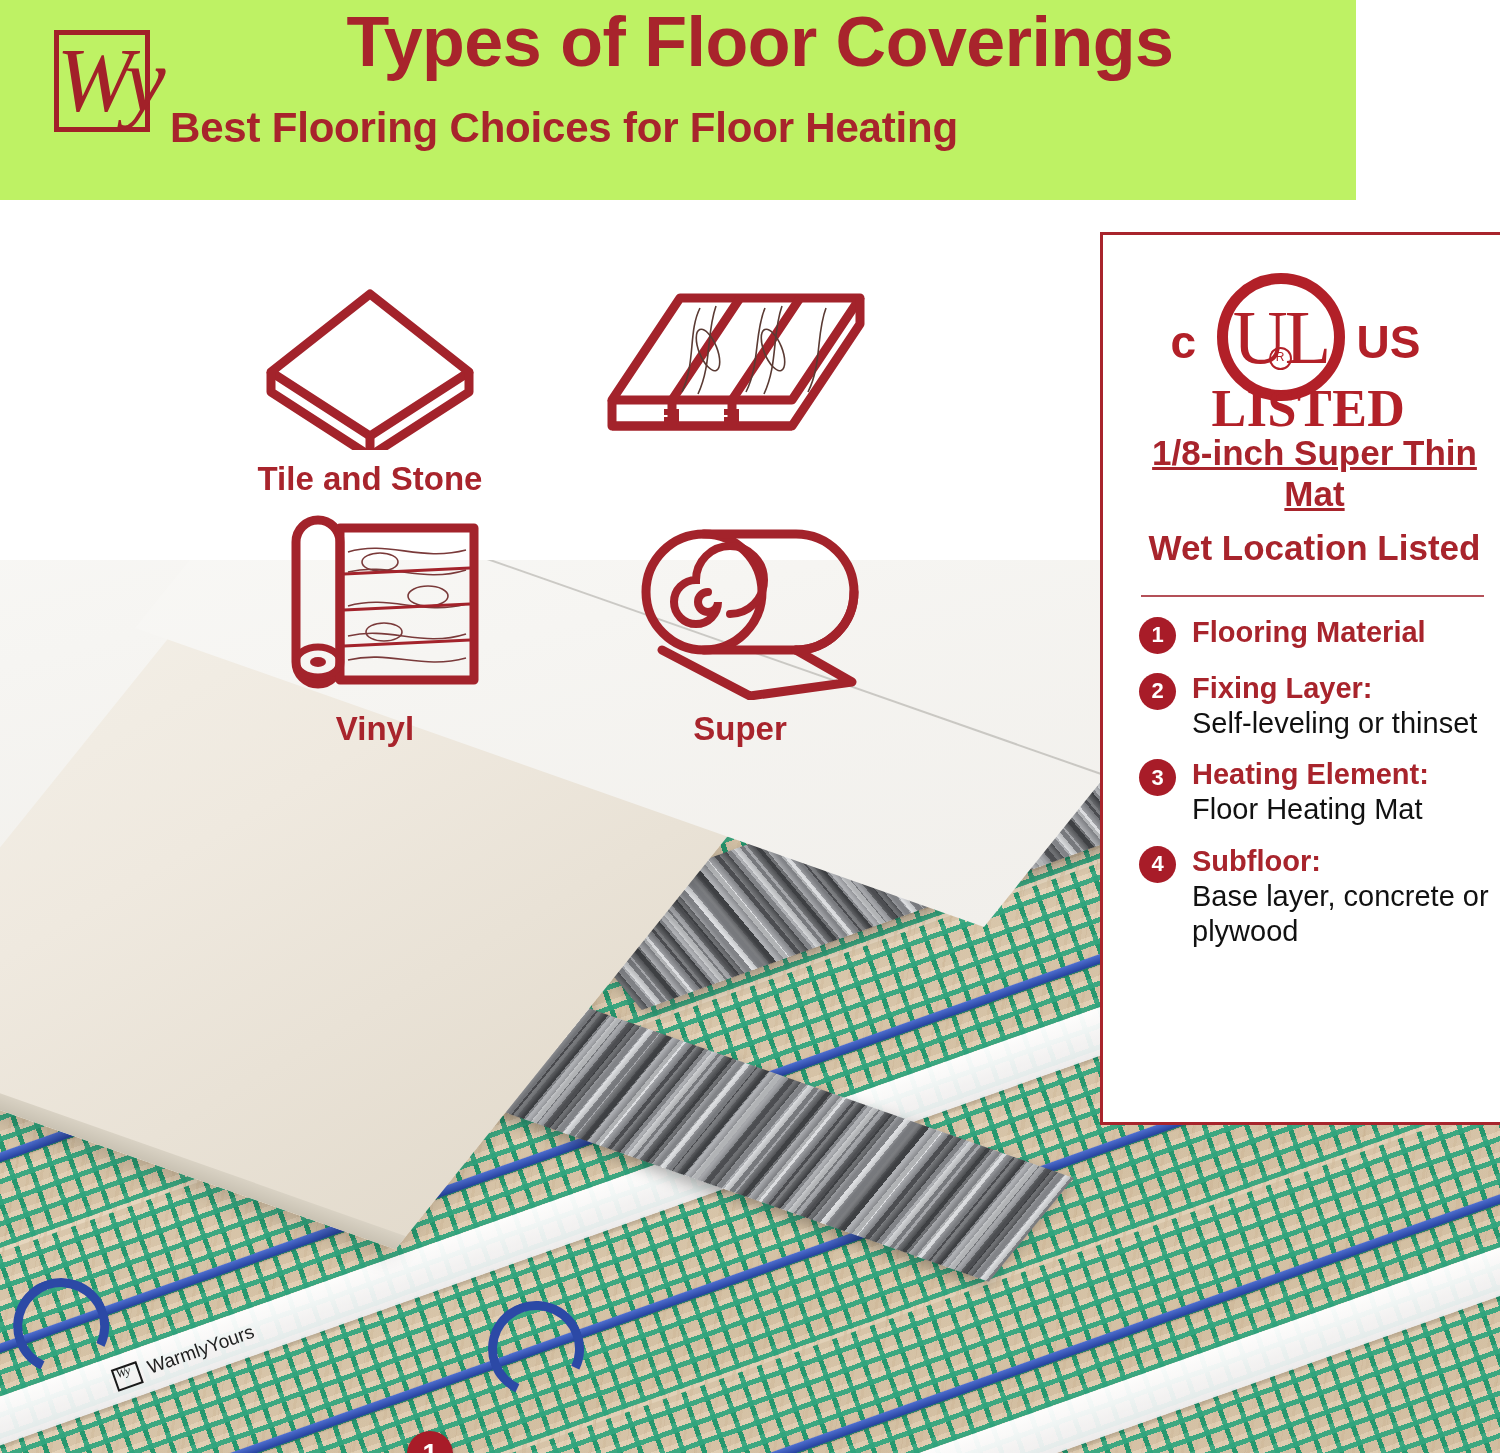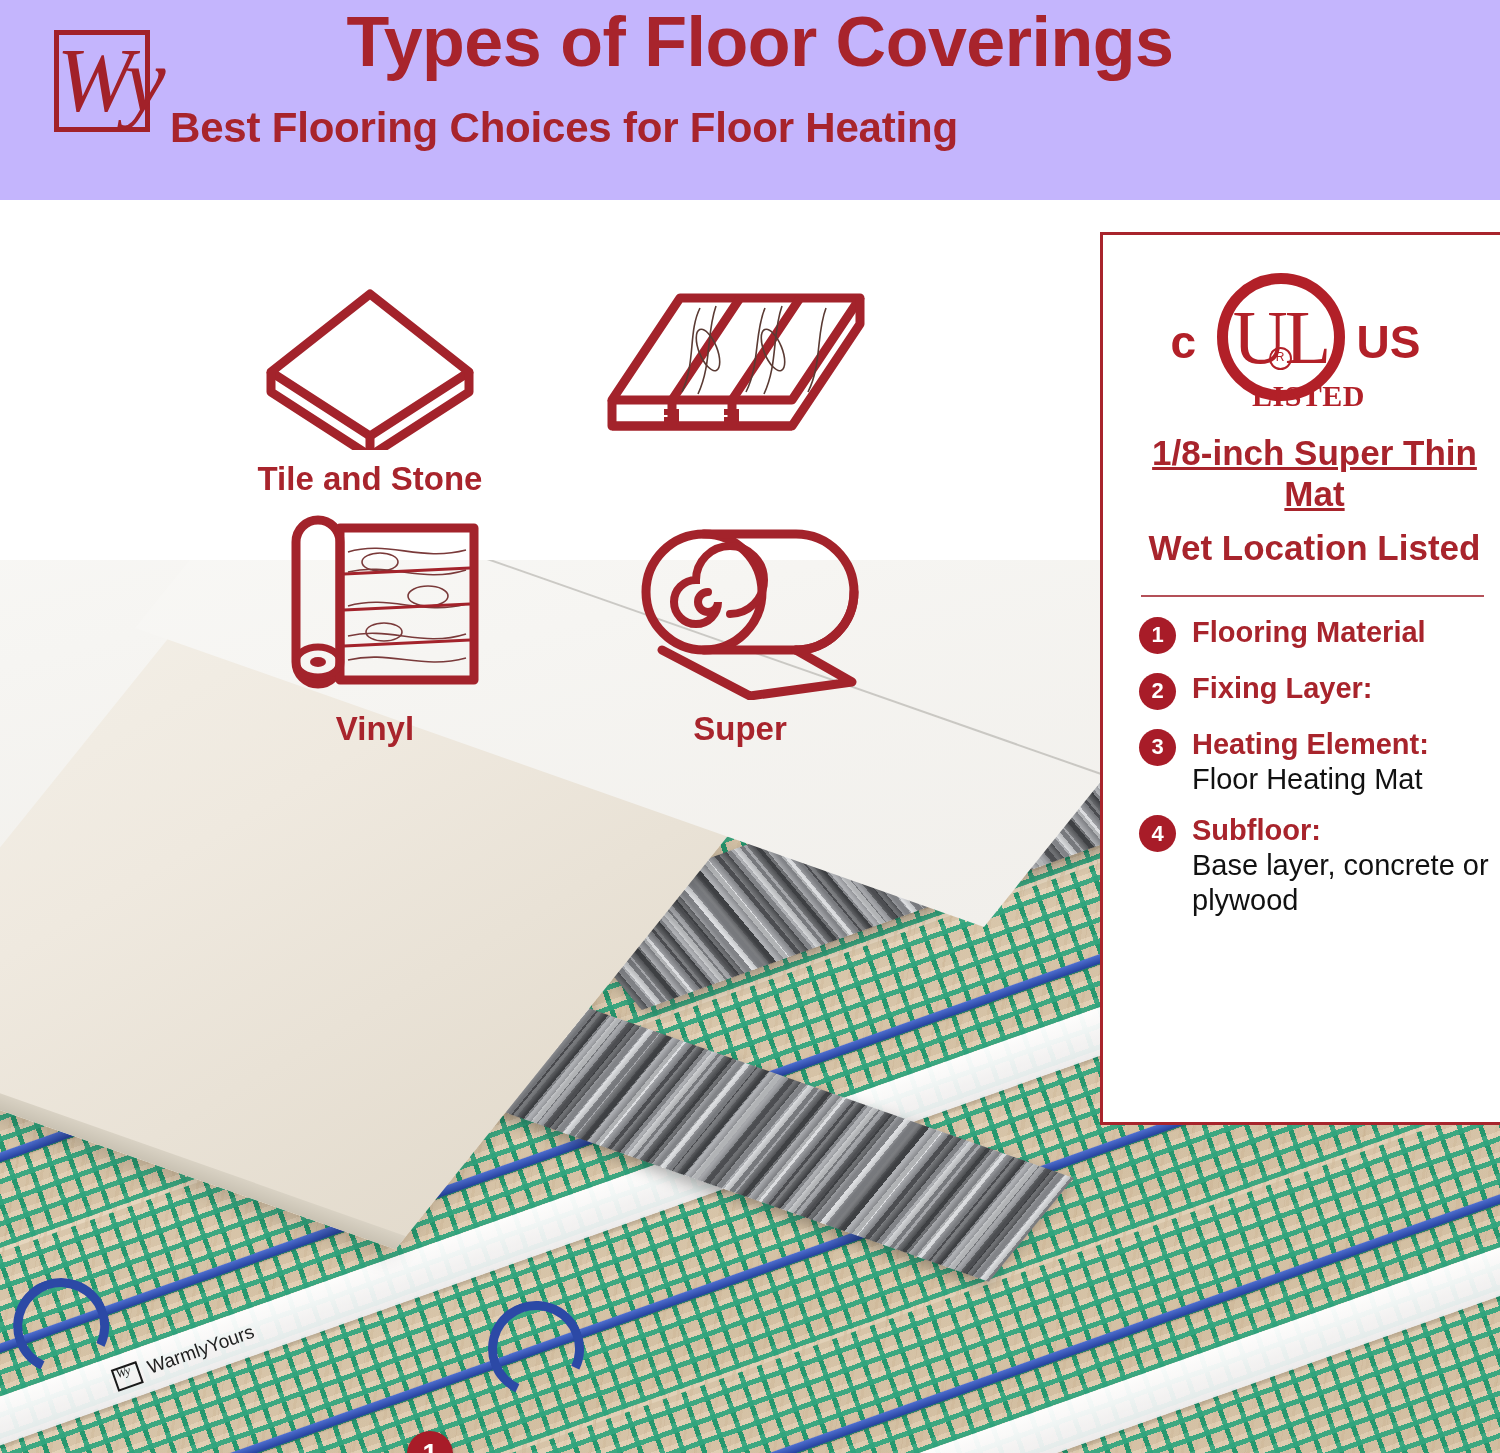--- a/index.html
+++ b/index.html
@@ -63,21 +63,21 @@
     background:linear-gradient(140deg,#fdfdfc,#f6f5f2 60%,#f1efeb);}
   .grout{position:absolute;background:rgba(150,148,142,.45);}
 
   
   .badge{position:absolute;border-radius:50%;background:#A81C28;color:#fff;
     display:flex;align-items:center;justify-content:center;font-weight:700;
     box-shadow:0 2px 5px rgba(0,0,0,.28);font-family:"Liberation Sans",sans-serif;}
   .badge.b-photo{width:46px;height:46px;font-size:27px;}
 
   
-  #header{position:absolute;left:0;top:0;width:1500px;height:200px;background:#c4b5fd;text-decoration:underline;}
+  #header{position:absolute;left:0;top:0;width:1356px;height:200px;background:#bef264;text-decoration:underline;}
   .logo{position:absolute;left:44px;top:22px;width:118px;height:118px;}
   .logo .sq{position:absolute;left:10px;top:8px;width:96px;height:102px;
             border:5px solid #A22129;box-sizing:border-box;}
   .logo .wy{position:absolute;left:8px;top:-4px;width:118px;height:124px;
             font-family:"Liberation Serif",serif;font-style:italic;font-size:92px;
             color:#A22129;line-height:124px;text-align:center;}
   #title{position:absolute;left:170px;top:6px;width:1180px;text-align:center;
     font-size:70px;font-weight:700;color:#A8242C;letter-spacing:-.5px;line-height:1.05;}
   #subtitle{position:absolute;left:170px;top:104px;width:1180px;text-align:left;
     font-size:42px;font-weight:700;color:#A8242C;letter-spacing:-.2px;}
@@ -99,21 +99,21 @@
   .ul-ul{position:absolute;left:52px;top:6px;width:128px;height:128px;
          display:flex;align-items:center;justify-content:center;
          font-size:76px;font-weight:400;color:#B22028;letter-spacing:-3px;
          font-family:"Liberation Serif",serif;}
   .ul-r{position:absolute;left:104px;top:80px;width:19px;height:19px;border-radius:50%;
         border:2px solid #B22028;font-size:12px;color:#B22028;text-align:center;line-height:16px;
         font-family:"Liberation Sans",sans-serif;}
   .ul-us{position:absolute;left:192px;top:48px;font-size:46px;font-weight:700;color:#B22028;
          font-family:"Liberation Sans",sans-serif;}
   .ul-listed{position:absolute;left:44px;top:112px;width:200px;text-align:center;
-             font-size:30px;font-weight:700;color:#B22028;letter-spacing:.5px;
+             font-size:52px;font-weight:700;color:#B22028;letter-spacing:.5px;
              font-family:"Liberation Serif",serif;}
   .panel-h{font-size:35px;font-weight:700;color:#A8242C;text-align:center;
            line-height:1.16;margin-top:16px;text-decoration:underline;}
   .panel-h2{font-size:35px;font-weight:700;color:#A8242C;text-align:center;
            line-height:1.16;margin-top:14px;}
   .divider{height:2px;background:#B45058;margin:26px 6px 18px 2px;}
   .legend-item{display:flex;gap:16px;margin-bottom:17px;}
   .legend-badge{flex:0 0 auto;width:37px;height:37px;border-radius:50%;background:#A81C28;
     color:#fff;font-size:22px;font-weight:700;display:flex;align-items:center;
     justify-content:center;margin-top:2px;font-family:"Liberation Sans",sans-serif;}
@@ -283,20 +283,21 @@
       <div class="legend-badge">1</div>
       <div class="legend-text">
         <span class="legend-title">Flooring Material</span>
       </div>
     </div>
 
     <div class="legend-item">
       <div class="legend-badge">2</div>
       <div class="legend-text">
         <span class="legend-title">Fixing Layer:</span><br>
+        <span class="legend-desc">Self-leveling or thinset</span>
       </div>
     </div>
 
     <div class="legend-item">
       <div class="legend-badge">3</div>
       <div class="legend-text">
         <span class="legend-title">Heating Element:</span><br>
         <span class="legend-desc">Floor Heating Mat</span>
       </div>
     </div>

